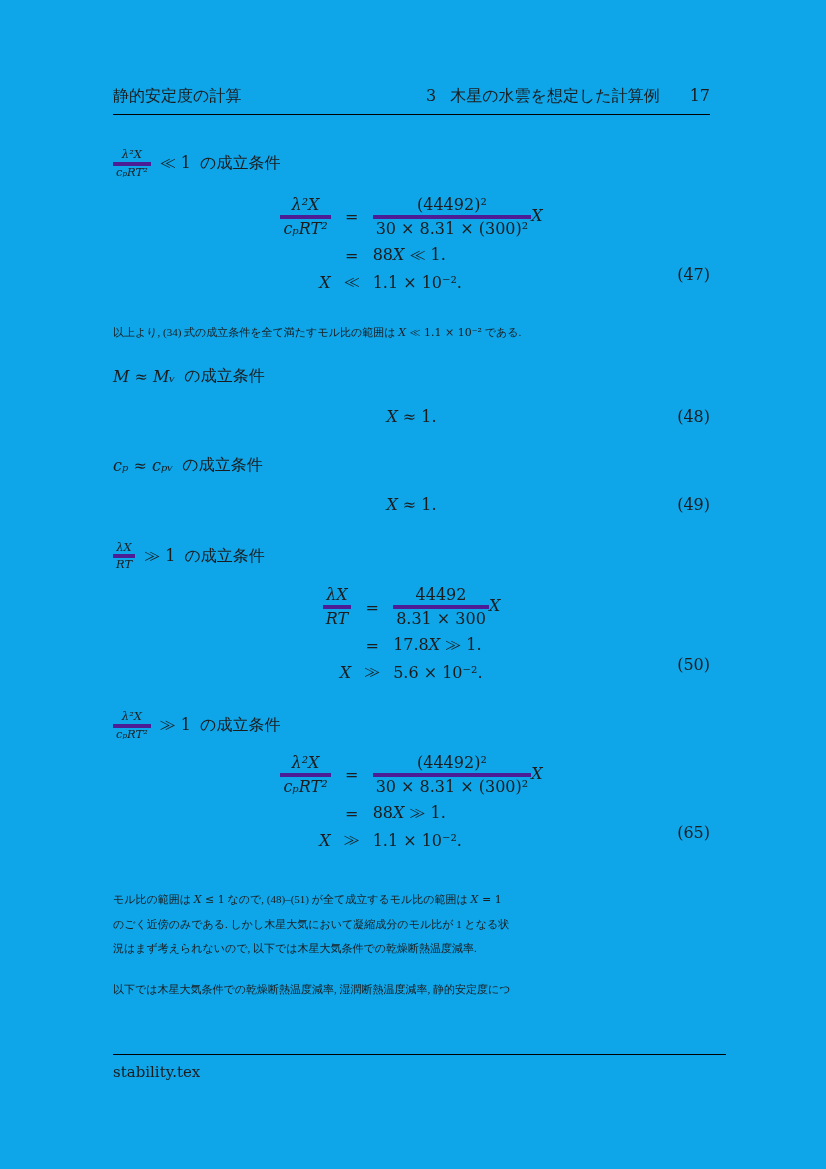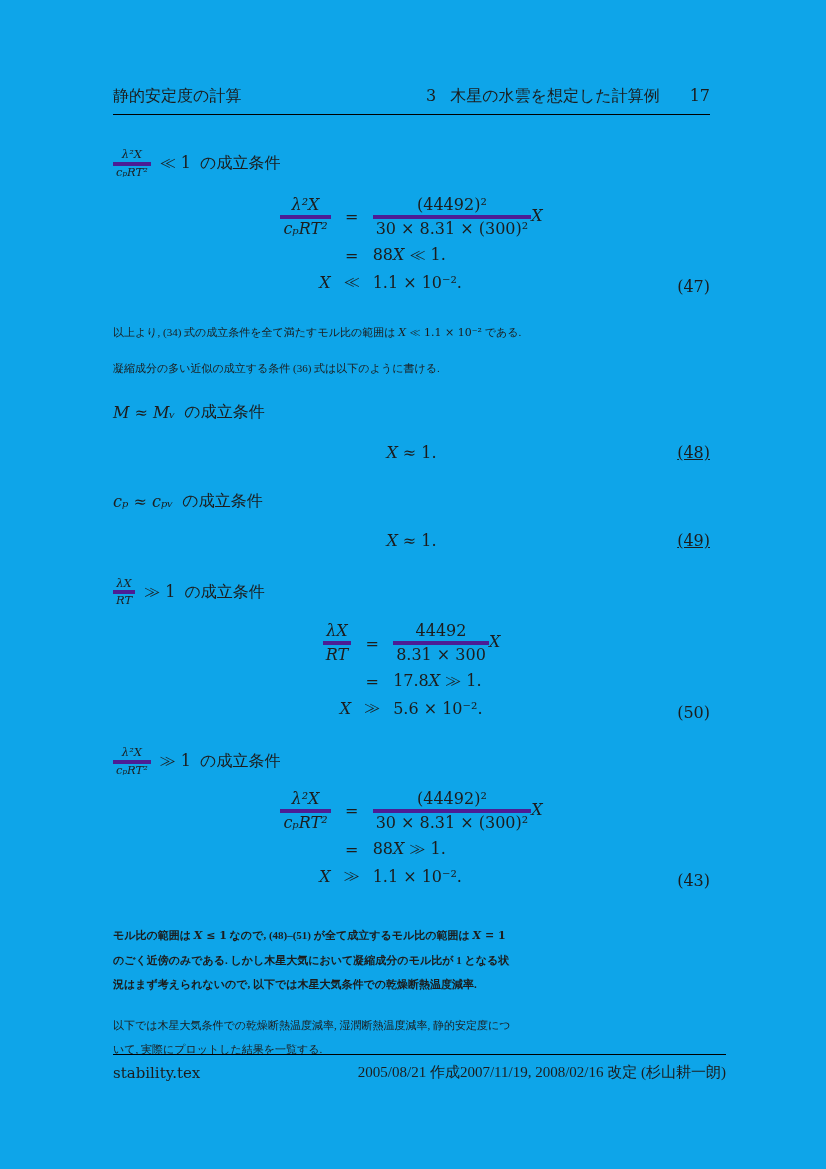--- a/index.html
+++ b/index.html
@@ -51,36 +51,36 @@
   .h51 { margin-top:24px; }
 
   
   .eq-block { position:relative; font-size:16px; }
   .eq-table { display:table; margin:0 auto; }
   .erow { display:table-row; }
   .erow > span { display:table-cell; vertical-align:middle; padding-top:3px; padding-bottom:3px; }
   .cl { text-align:right; }
   .cm { text-align:center; padding-left:13px; padding-right:13px; font-family:"DejaVu Serif",serif; }
   .cr { text-align:left; }
-  .eq-tag { position:absolute; right:0; bottom:0; font-family:"DejaVu Serif",serif; }
+  .eq-tag { position:absolute; right:0; bottom:12px; font-family:"DejaVu Serif",serif; }
   .e47 { margin-top:12px; }
   .e50 { margin-top:10px; }
   .e51 { margin-top:8px; }
   .eq-simple { text-align:center; line-height:20px; }
-  .eq-simple .eq-tag { bottom:0;text-decoration:underline; }
+  .eq-simple .eq-tag { bottom:0; }
   .e48 { margin-top:20px; }
   .e49 { margin-top:19px; }
 
   
   .para { font-size:11px; }
   .para .line { display:block; line-height:24px; }
   .p1 { margin-top:27px; }
   .p1 .line { line-height:19px; }
   .p1 .line + .line { margin-top:17px; }
-  .p2 { margin-top:33px;font-weight:bold; }
+  .p2 { margin-top:33px; }
   .p3 { margin-top:17px; }
 
   
   .page-footer {
     position:absolute; left:113px; right:100px; top:1054px;
     border-top:1.5px solid #000;
     padding-top:8px;
     display:flex; justify-content:space-between; align-items:center;
     font-size:15px;
   }
@@ -136,21 +136,20 @@
           <span class="cl mi">X</span>
           <span class="cm">≪</span>
           <span class="cr mn">1.1 × 10⁻².</span>
         </div>
       </div>
       <span class="eq-tag">(47)</span>
     </div>
 
     <p class="para p1">
       <span class="line"><span>以上より, (34) 式の成立条件を全て満たすモル比の範囲は </span><span class="mi">X</span><span class="mn"> ≪ 1.1 × 10⁻²</span><span> である.</span></span>
-      <span class="line">凝縮成分の多い近似の成立する条件 (36) 式は以下のように書ける.</span>
     </p>
 
     <div class="cond-heading h48">
       <span class="mi">M ≈ Mᵥ</span>
       <span class="hlabel">の成立条件</span>
     </div>
 
     <div class="eq-block eq-simple e48">
       <span class="mi">X</span><span class="mn"> ≈ 1.</span>
       <span class="eq-tag">(48)</span>
@@ -236,33 +235,31 @@
           <span class="cl"></span>
           <span class="cm">=</span>
           <span class="cr"><span class="mn">88</span><span class="mi">X</span><span class="mn"> ≫ 1.</span></span>
         </div>
         <div class="erow">
           <span class="cl mi">X</span>
           <span class="cm">≫</span>
           <span class="cr mn">1.1 × 10⁻².</span>
         </div>
       </div>
-      <span class="eq-tag">(43)</span>
+      <span class="eq-tag">(65)</span>
     </div>
 
     <p class="para p2">
       <span class="line"><span>モル比の範囲は </span><span class="mi">X</span><span class="mn"> ≤ 1</span><span> なので, (48)–(51) が全て成立するモル比の範囲は </span><span class="mi">X</span><span class="mn"> = 1</span></span>
       <span class="line">のごく近傍のみである. しかし木星大気において凝縮成分のモル比が 1 となる状</span>
       <span class="line">況はまず考えられないので, 以下では木星大気条件での乾燥断熱温度減率.</span>
     </p>
 
     <p class="para p3">
       <span class="line">以下では木星大気条件での乾燥断熱温度減率, 湿潤断熱温度減率, 静的安定度につ</span>
-      <span class="line">いて, 実際にプロットした結果を一覧する.</span>
     </p>
 
   </div>
 
   <div class="page-footer">
     <span class="ftr-left">stability.tex</span>
-    <span class="ftr-right">2005/08/21 作成2007/11/19, 2008/02/16 改定 (杉山耕一朗)</span>
   </div>
 </div>
 
 </body></html>

